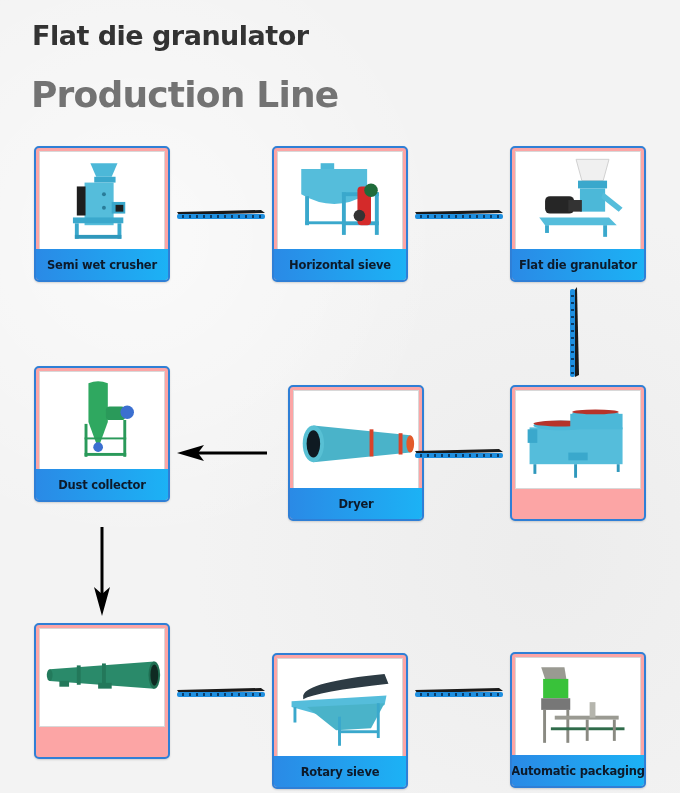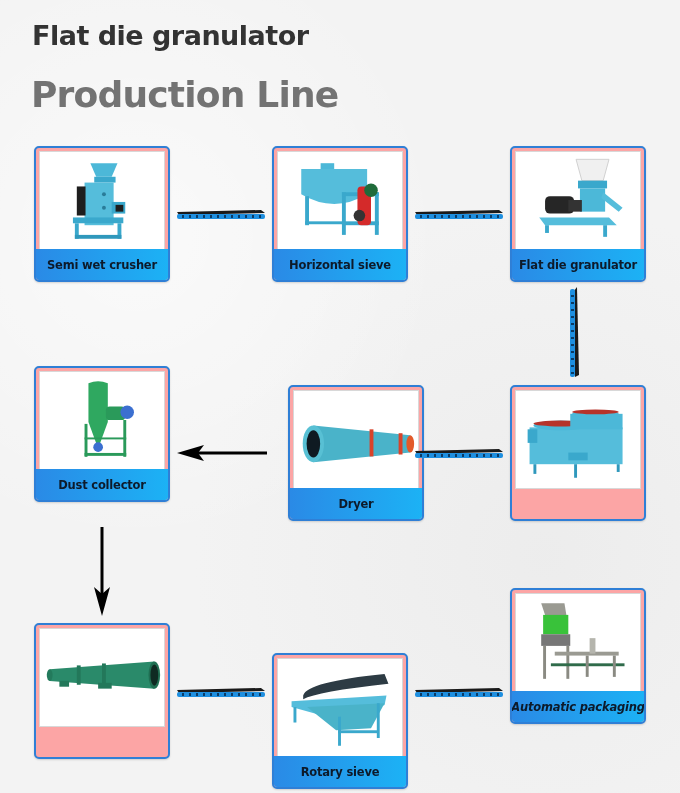--- a/index.html
+++ b/index.html
@@ -177,21 +177,21 @@
       <polygon points="30,48 110,44 96,70 60,72" fill="#4ab3c9"></polygon>
       <rect x="16" y="48" width="3" height="16" fill="#3aa8cc"></rect>
       <rect x="62" y="58" width="3" height="30" fill="#3aa8cc"></rect>
       <rect x="102" y="44" width="3" height="36" fill="#3aa8cc"></rect>
       <rect x="62" y="72" width="42" height="3" fill="#3aa8cc"></rect>
     </svg>
   </div>
   <div class="label">Rotary sieve</div>
 </div>
 
-<div class="card" style="left:510px; top:588px;font-style:italic;">
+<div class="card" style="left:510px; top:652px;">
   <div class="img-area">
     <svg class="machine" viewBox="0 0 128 97">
       <polygon points="26,8 50,8 52,20 30,20" fill="#9a9a92"></polygon>
       <rect x="28" y="20" width="26" height="20" fill="#39c23a"></rect>
       <rect x="26" y="40" width="30" height="12" fill="#777"></rect>
       <rect x="28" y="52" width="3" height="34" fill="#8a8a82"></rect>
       <rect x="52" y="52" width="3" height="34" fill="#8a8a82"></rect>
       <rect x="40" y="58" width="66" height="4" fill="#9a9a92"></rect>
       <rect x="36" y="70" width="76" height="3" fill="#2f6b4a"></rect>
       <rect x="76" y="44" width="6" height="16" fill="#b5b5ad"></rect>

